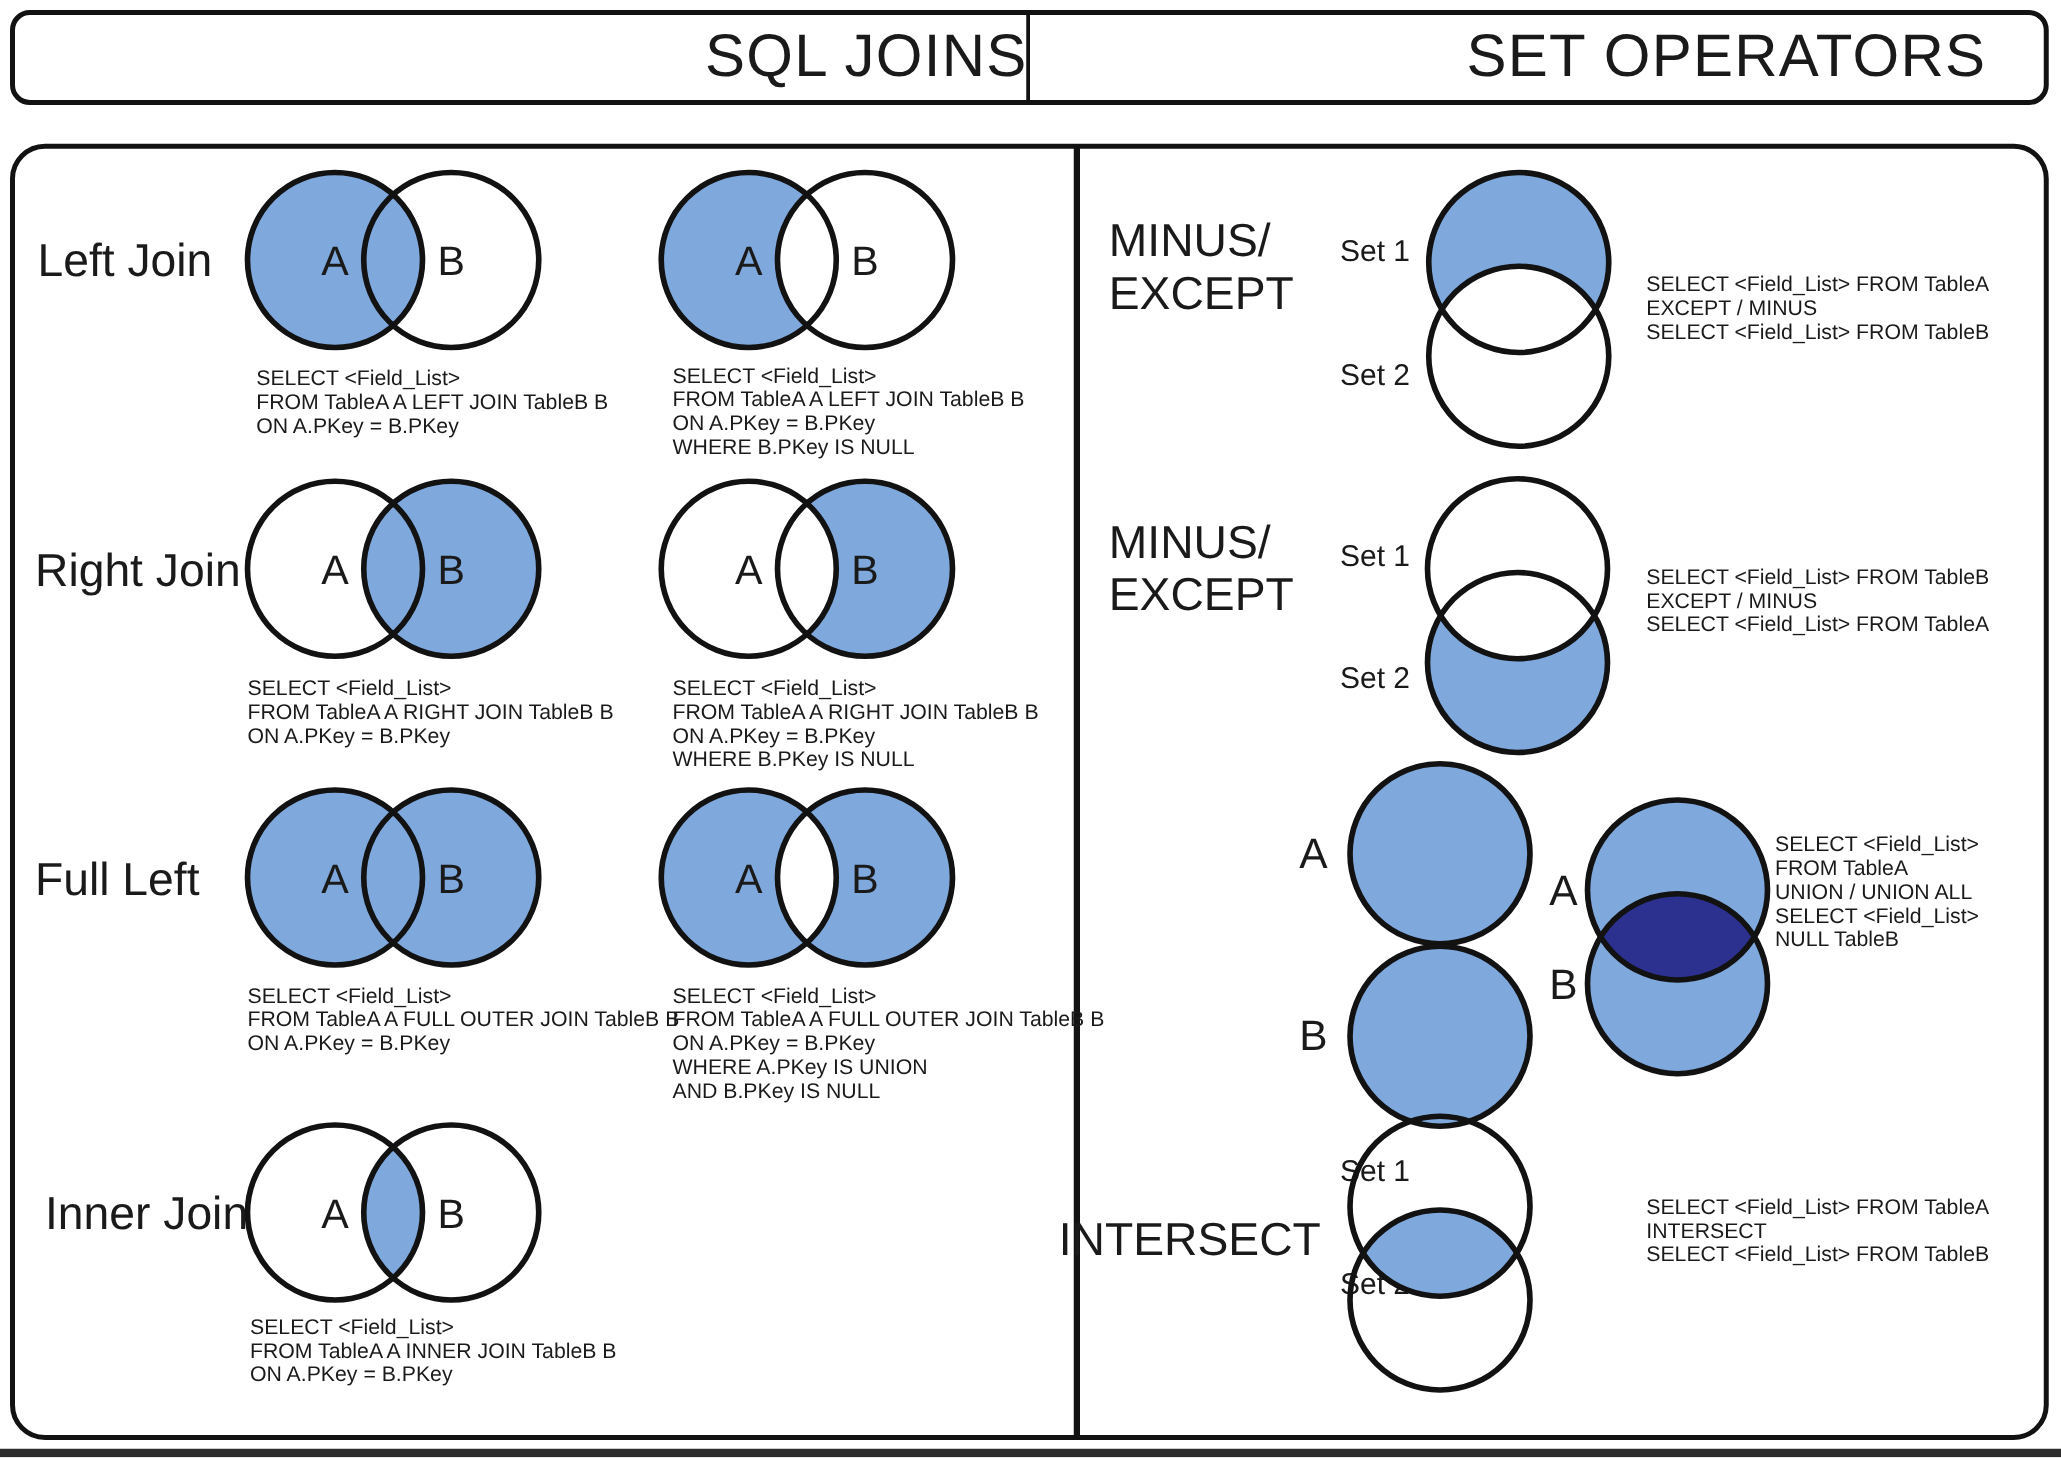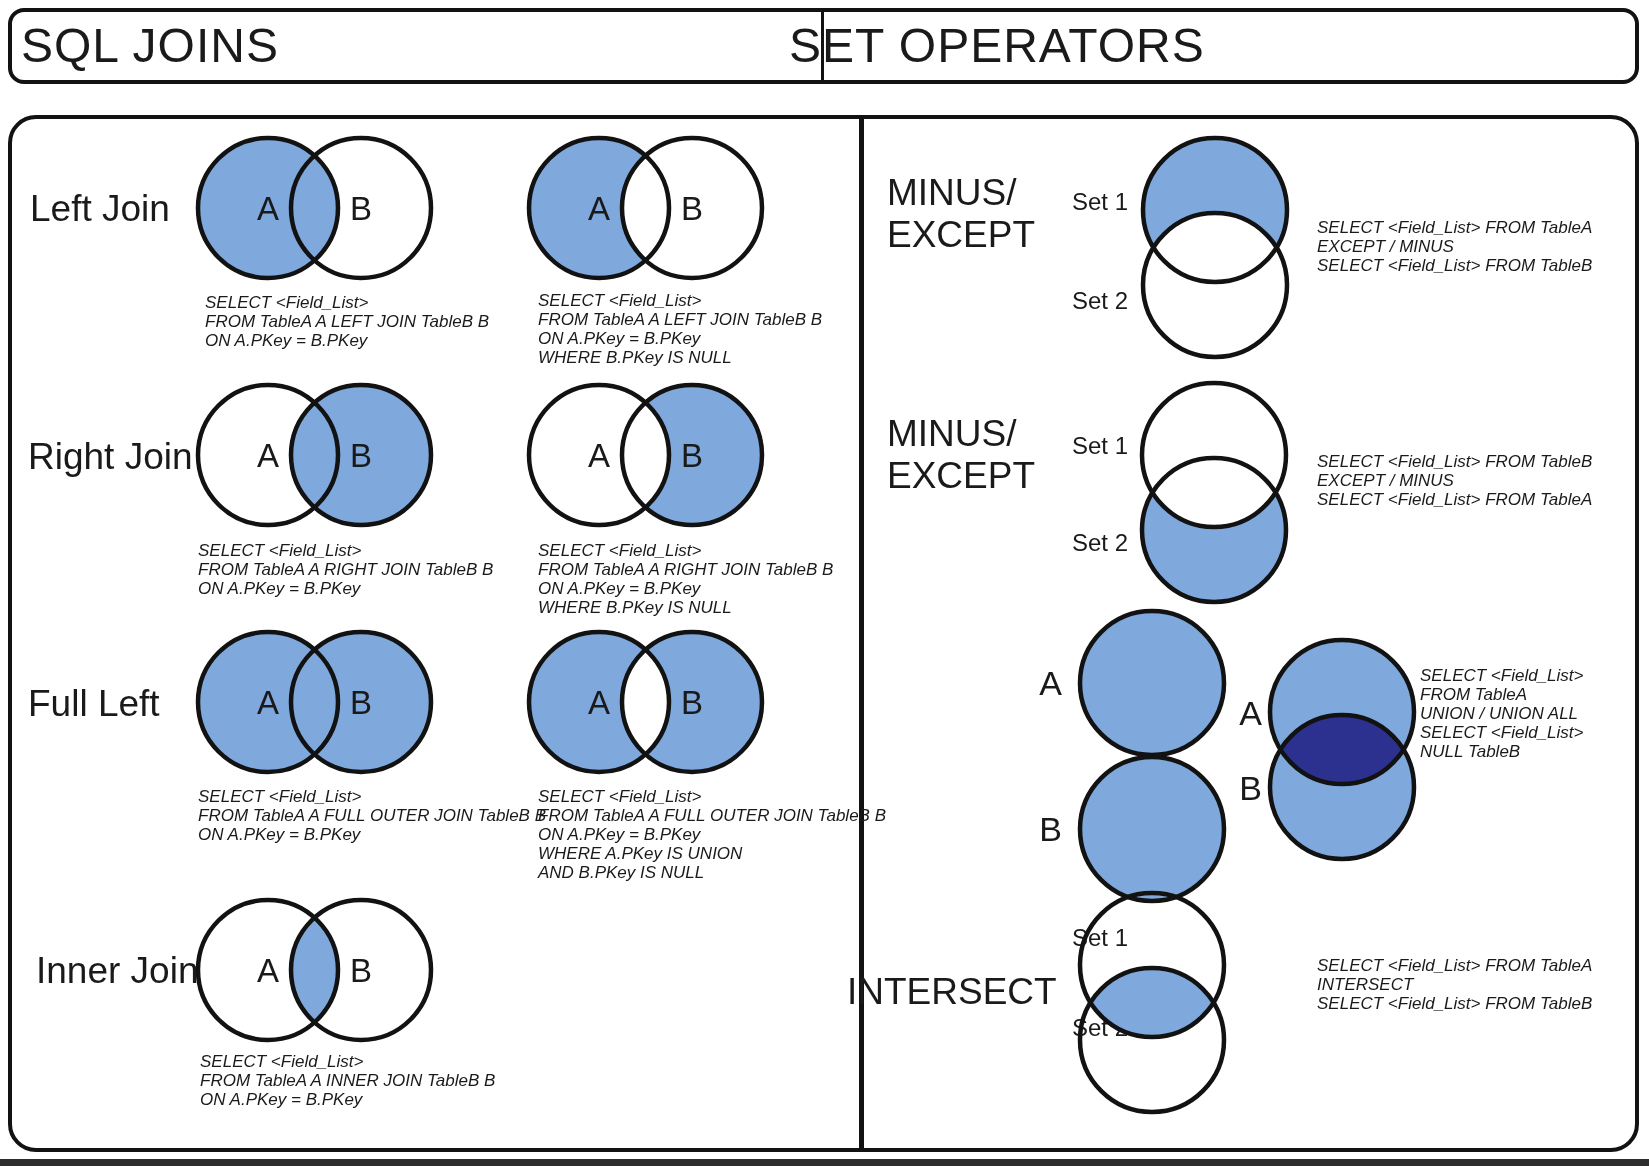--- a/index.html
+++ b/index.html
@@ -2,27 +2,27 @@
 <html><head>
 <meta charset="utf-8">
 <style>
   html,body{margin:0;padding:0;background:#fff;}
   .stage{position:relative;width:1649px;height:1166px;background:#fff;overflow:hidden;
          font-family:"Liberation Sans",sans-serif;color:#1a1a1a;}
   .box{position:absolute;box-sizing:border-box;border:4px solid #121212;background:#fff;}
   .header-box{left:8px;top:8px;width:1631px;height:76px;border-radius:16px;}
   .main-box{left:8px;top:115px;width:1631px;height:1037px;border-radius:28px;}
   .vline{position:absolute;background:#121212;}
-  .title{position:absolute;top:17px;height:58px;line-height:58px;text-align:left;
-         font-size:48px;letter-spacing:1px;white-space:nowrap;padding-left:13px;}
+  .title{position:absolute;top:17px;height:58px;line-height:58px;text-align:right;
+         font-size:48px;letter-spacing:1px;white-space:nowrap;}
   .rowlab{position:absolute;font-size:37px;line-height:38px;white-space:nowrap;text-align:center;}
   .oplab{position:absolute;font-size:37px;line-height:42px;white-space:nowrap;}
   .setlab{position:absolute;font-size:24px;width:92px;text-align:right;white-space:nowrap;}
   .ablab{position:absolute;font-size:34px;width:40px;text-align:right;}
-  .sql{position:absolute;font-size:17px;line-height:19px;white-space:nowrap;font-style:italic;}
+  .sql{position:absolute;font-size:17px;line-height:19px;white-space:nowrap;}
   .venn{position:absolute;}
   .venn .outline{fill:none;stroke:#121212;stroke-width:4.5px;}
   .venn text{font-family:"Liberation Sans",sans-serif;font-size:33px;fill:#1a1a1a;text-anchor:middle;}
   .bottom-edge{position:absolute;left:0;top:1159px;width:1649px;height:7px;background:#2d2d2d;}
 </style>
 </head>
 <body>
 
 <div class="stage">
 

